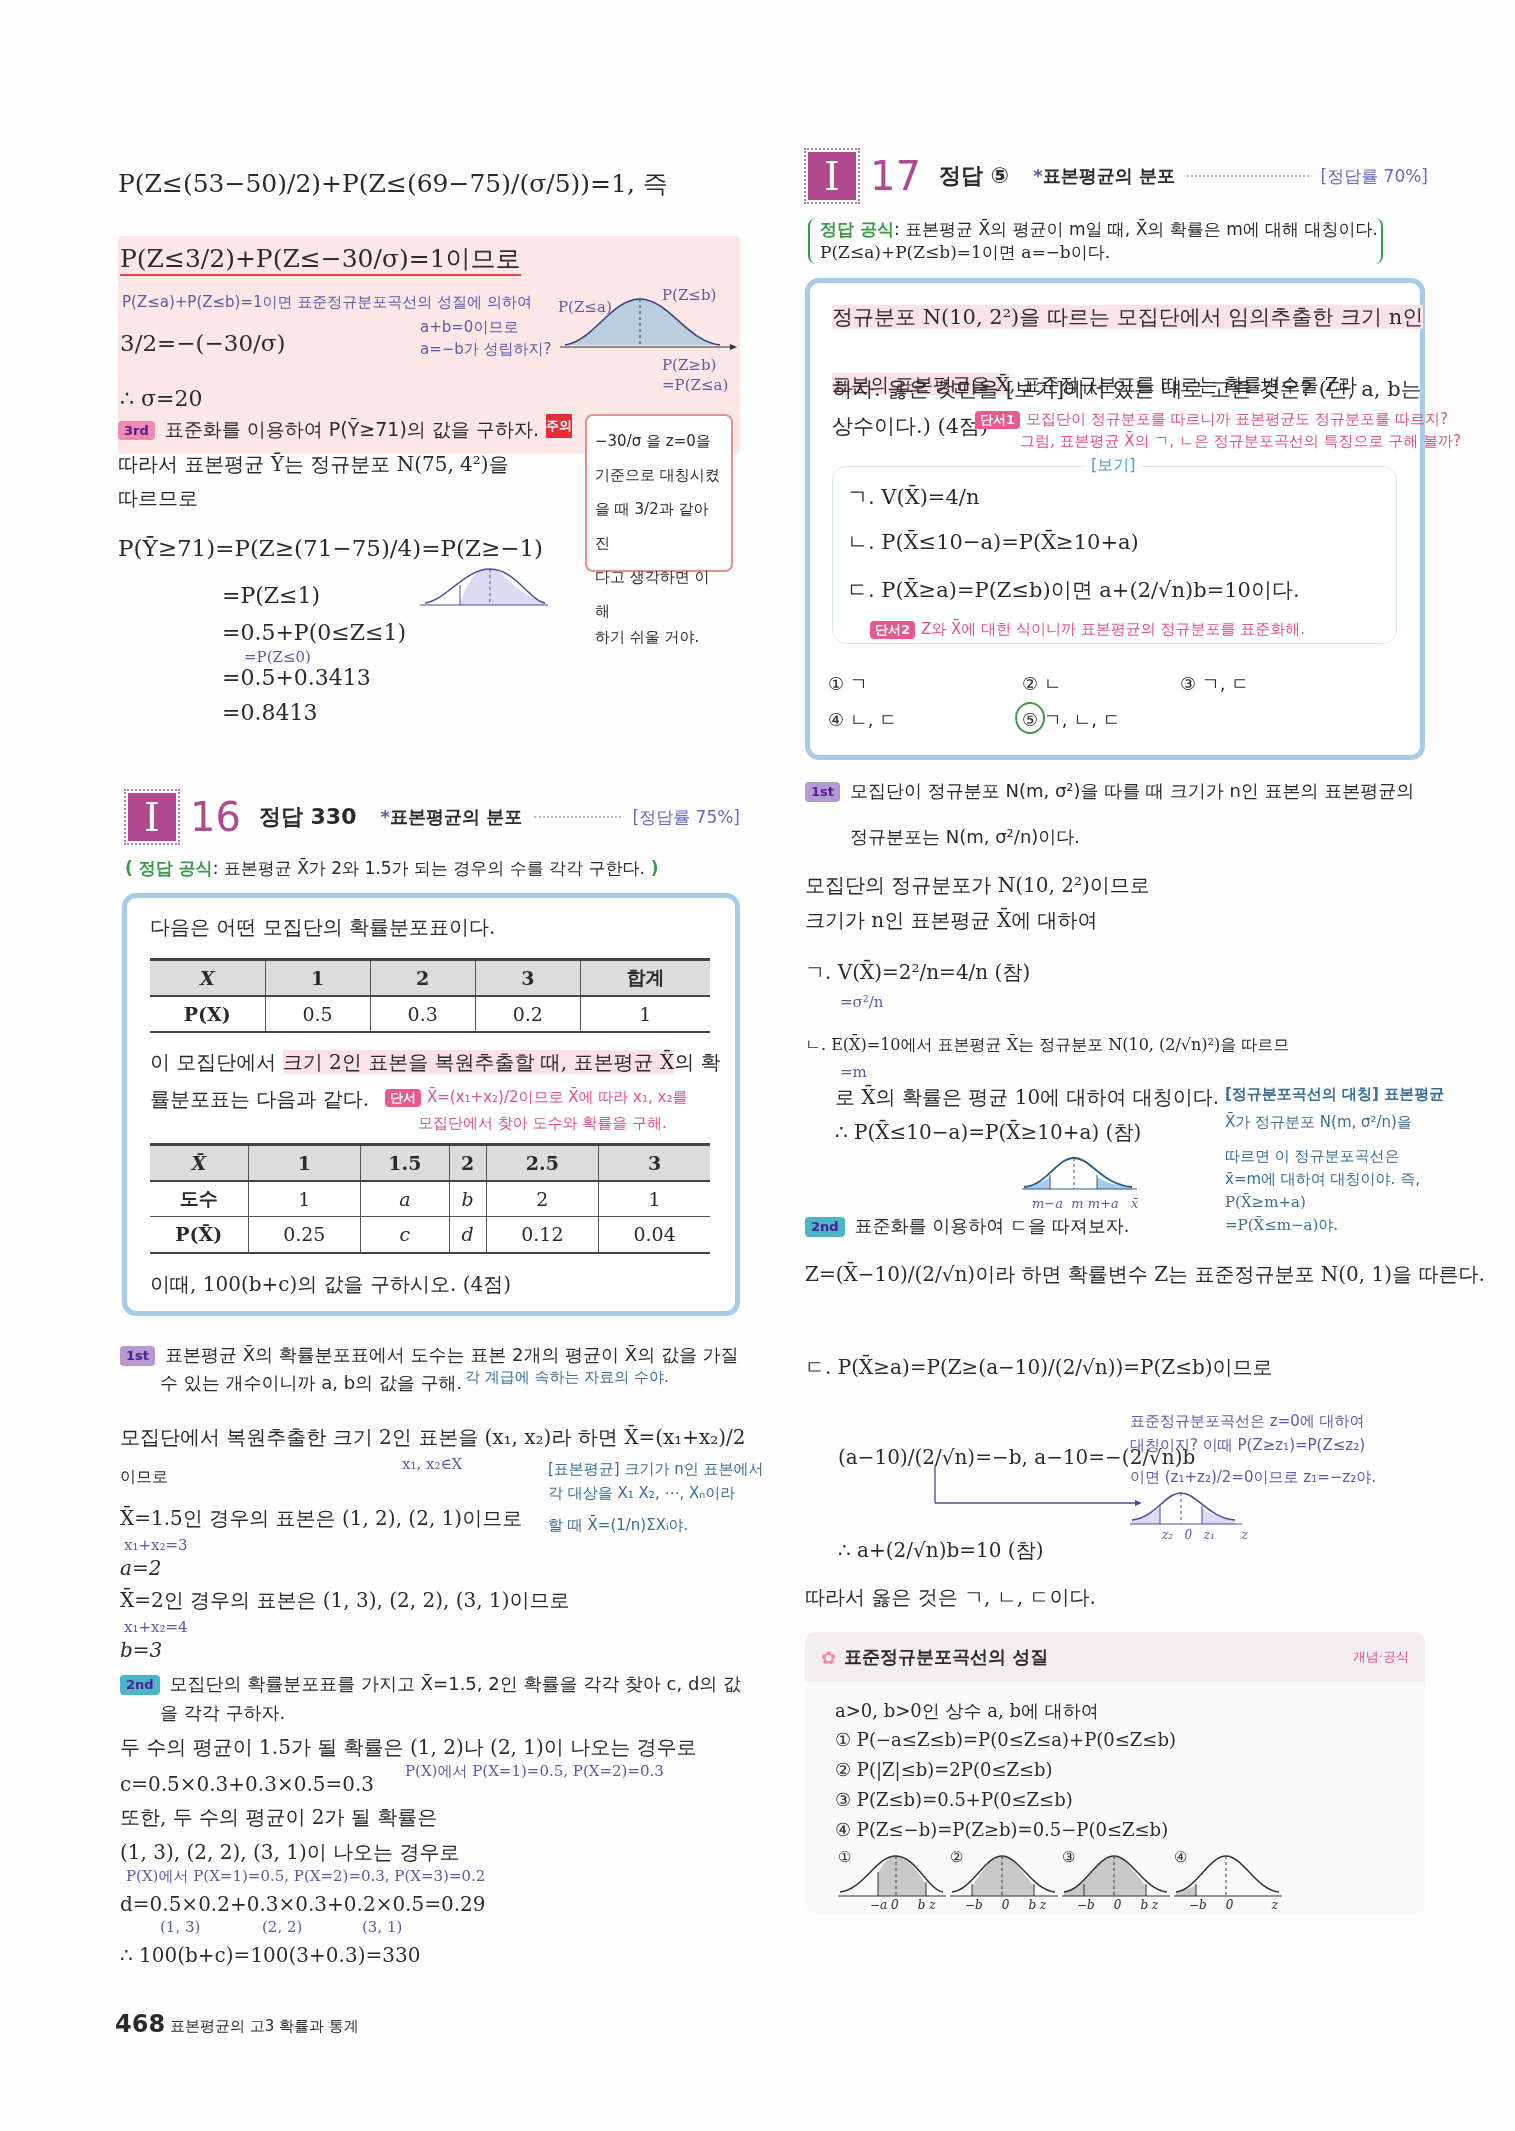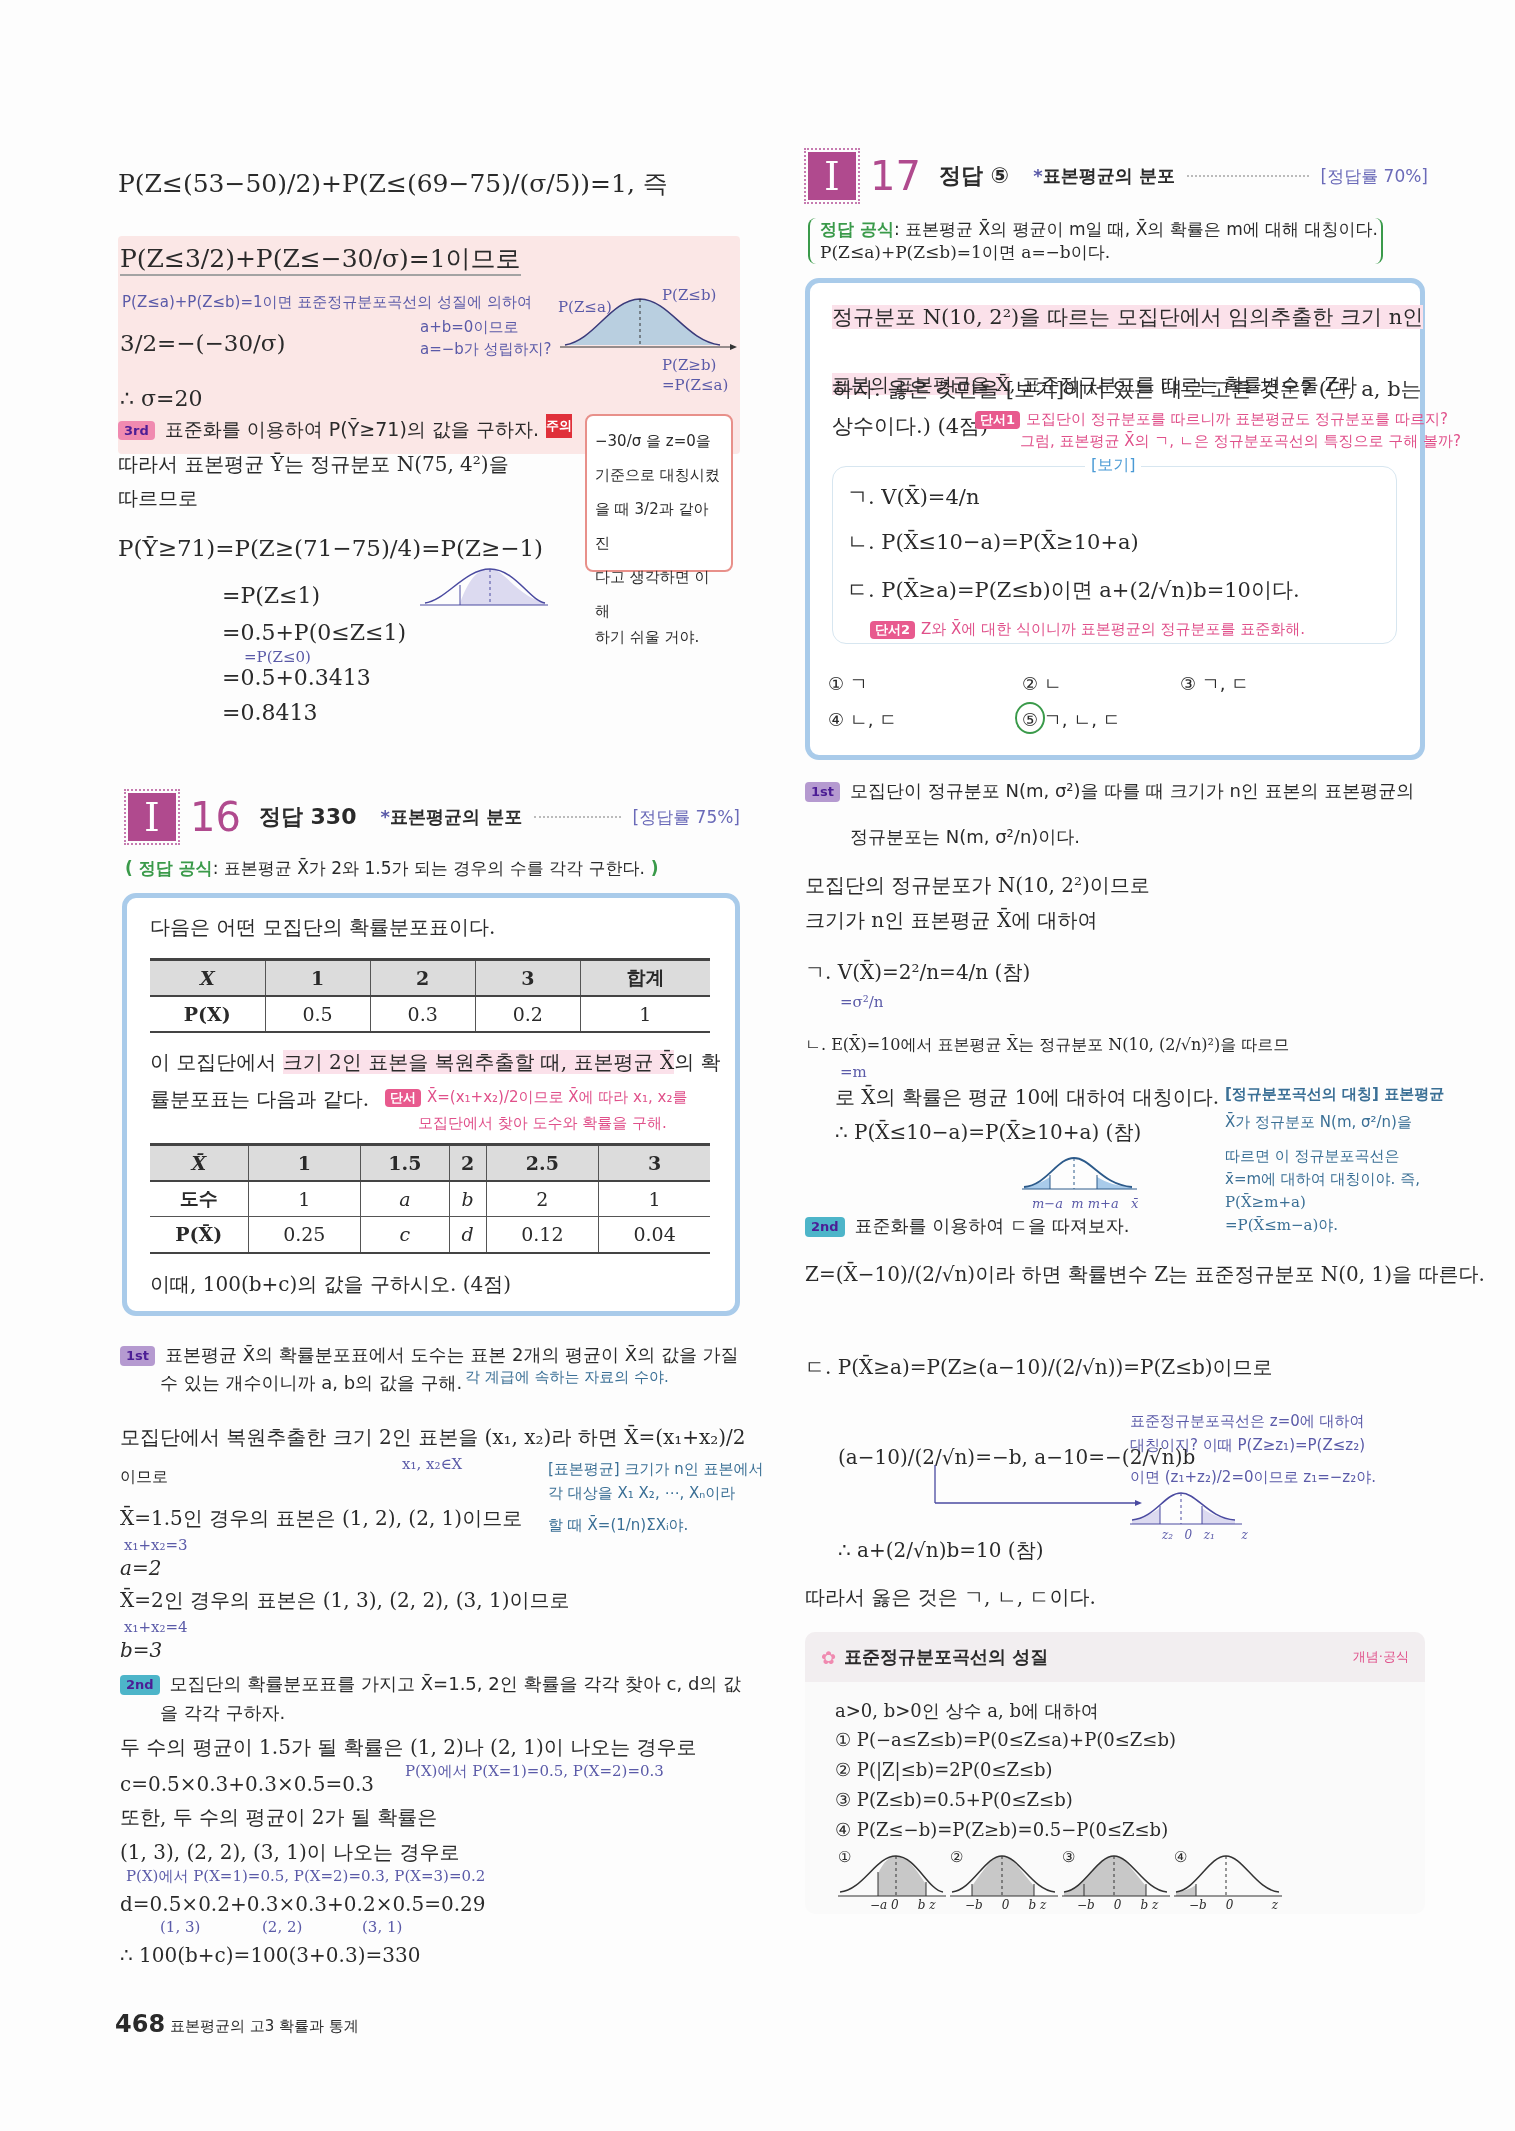--- a/index.html
+++ b/index.html
@@ -45,21 +45,21 @@
   .footer-num { position: absolute; left: 115px; top: 2010px; font-family: "DejaVu Sans", sans-serif; font-weight: bold; font-size: 24px; }
   .footer-txt { position: absolute; left: 170px; top: 2017px; font-family: "DejaVu Sans", sans-serif; font-size: 15px; }
   .opt { position: absolute; font-family: "DejaVu Sans", sans-serif; font-size: 18px; white-space: nowrap; }
 </style>
 </head>
 <body>
 
 <div class="line" style="left:118px;top:150px;font-size:25px;margin-top:19px;">P(Z≤(53−50)/2)+P(Z≤(69−75)/(σ/5))=1, 즉</div>
 
 <div class="pinkbox"></div>
-<div class="line" style="left:120px;top:244px;font-size:25px;border-bottom:2px solid #a3a3a3;">P(Z≤3/2)+P(Z≤−30/σ)=1이므로</div>
+<div class="line" style="left:120px;top:244px;font-size:25px;border-bottom:2px solid #ef4444;">P(Z≤3/2)+P(Z≤−30/σ)=1이므로</div>
 <div class="line ann" style="left:122px;top:293px;">P(Z≤a)+P(Z≤b)=1이면  표준정규분포곡선의 성질에 의하여</div>
 <div class="line ann" style="left:420px;top:318px;">a+b=0이므로</div>
 <div class="line ann" style="left:420px;top:340px;">a=−b가 성립하지?</div>
 <div class="line" style="left:120px;top:330px;font-size:23px;">3/2=−(−30/σ)</div>
 <div class="line" style="left:120px;top:386px;font-size:22px;">∴ σ=20</div>
 
 <svg class="abs" style="left:555px;top:285px;" width="185" height="110" viewBox="0 0 185 110">
   <path d="M10,60 C40,55 55,15 85,14 C115,15 130,55 165,60 Z" fill="#b9cfe0"></path>
   <path d="M10,60 C40,55 55,15 85,14 C115,15 130,55 165,60" fill="none" stroke="#3a3a7a" stroke-width="1.5"></path>
   <line x1="85" y1="14" x2="85" y2="62" stroke="#333" stroke-dasharray="3,3"></line>

